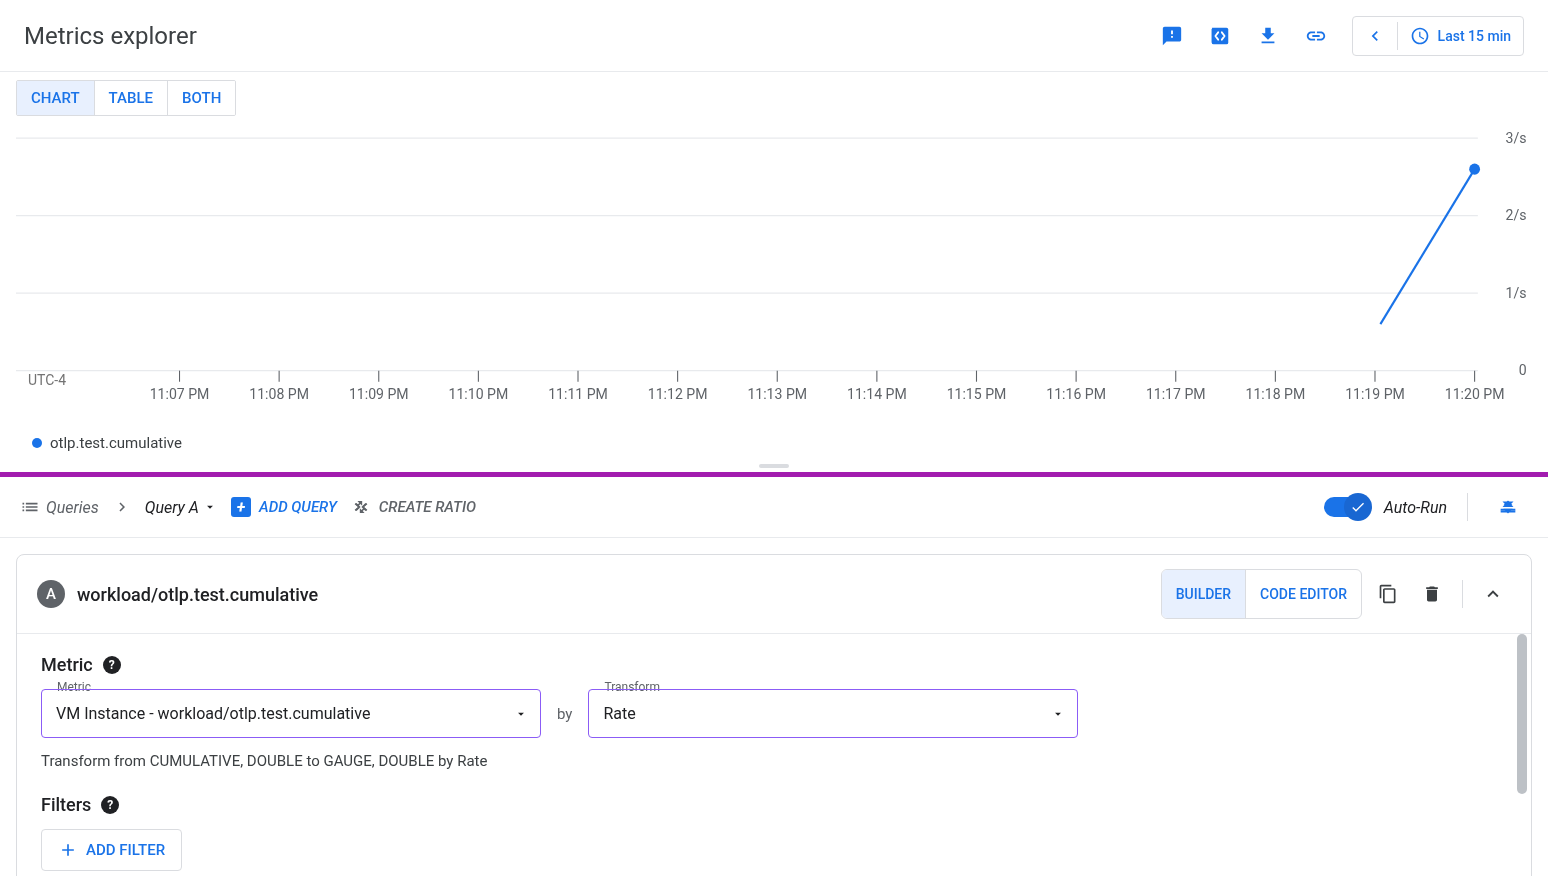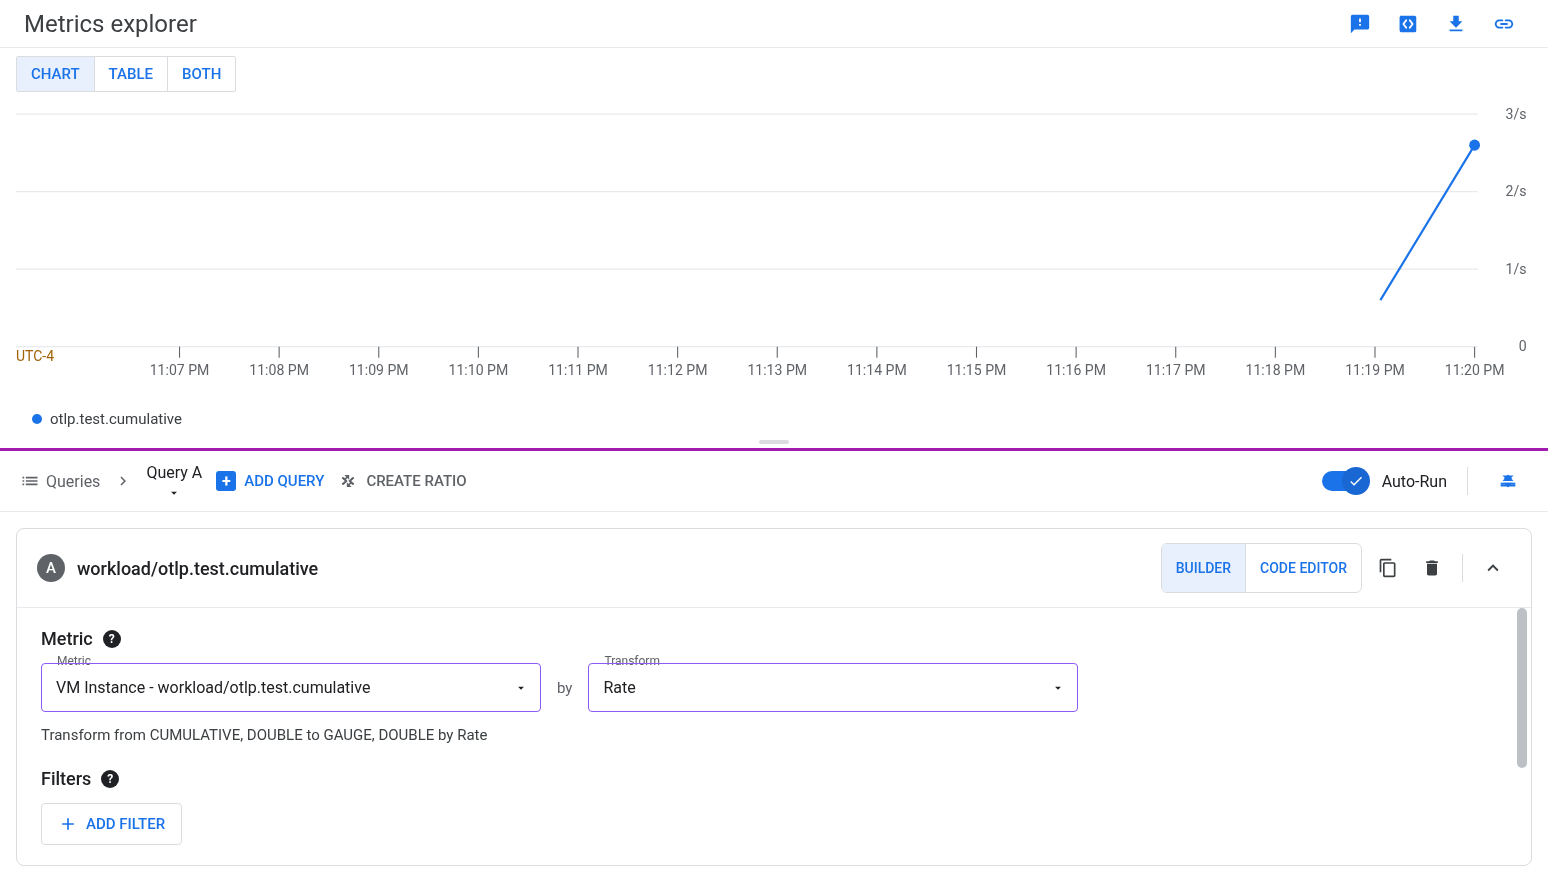--- a/index.html
+++ b/index.html
@@ -1,42 +1,42 @@
 <!DOCTYPE html>
 <html><head>
 <meta charset="utf-8">
 <style>
 * { box-sizing: border-box; margin: 0; padding: 0; }
 body { font-family: 'Google Sans', Roboto, Arial, sans-serif; font-size: 14px; color: #202124; background: #fff; overflow: hidden; }
-.header { display: flex; align-items: center; justify-content: space-between; padding: 12px 24px; border-bottom: 1px solid #e8eaed; height: 48px; }
+.header { display: flex; align-items: center; justify-content: space-between; padding: 12px 24px; border-bottom: 1px solid #e8eaed; height: 72px; }
 .page-title { font-size: 24px; font-weight: 400; color: #3c4043; }
 .header-actions { display: flex; align-items: center; gap: 8px; }
 .icon-btn { width: 40px; height: 40px; display: flex; align-items: center; justify-content: center; cursor: pointer; border-radius: 4px; color: #1a73e8; }
 .icon-btn svg { fill: currentColor; }
 .timerange-btn { display: flex; align-items: center; gap: 8px; border: 1px solid #dadce0; border-radius: 4px; padding: 8px 12px; color: #1a73e8; cursor: pointer; font-weight: 500; height: 40px; margin-left: 8px; }
 .timerange-btn .clock-icon { color: #1a73e8; }
 .view-toggle { display: flex; border: 1px solid #dadce0; border-radius: 2px; overflow: hidden; margin: 8px 0 0 16px; width: fit-content; }
 .view-toggle-btn { padding: 8px 14px; font-size: 15px; font-weight: 500; color: #1a73e8; background: #fff; cursor: pointer; border-right: 1px solid #dadce0; }
 .view-toggle-btn:last-child { border-right: none; text-align: right; }
 .view-toggle-btn.active { background: #e8f0fe; }
 .chart-area { position: relative; height: 310px; padding: 0 16px; }
 .chart-svg { width: 100%; height: 100%; }
 .chart-grid line { stroke: #e8eaed; stroke-width: 1; }
 .chart-axis text { fill: #5f6368; font-size: 13px; }
 .chart-line { stroke: #1a73e8; stroke-width: 2; fill: none; }
 .chart-dot { fill: #1a73e8; }
-.tz-label { position: absolute; bottom: 38px; left: 16px; font-size: 14px; color: #a16207; }
+.tz-label { position: absolute; bottom: 38px; left: 28px; font-size: 14px; color: #737373; }
 .legend { display: flex; align-items: center; gap: 8px; padding: 8px 32px; font-size: 15px; color: #3c4043; }
 .legend-dot { width: 10px; height: 10px; border-radius: 50%; background: #1a73e8; }
 .drag-handle { display: flex; justify-content: center; padding: 4px 0; }
 .drag-handle-bar { width: 30px; height: 4px; background: #dadce0; border-radius: 2px; }
-.query-toolbar { display: flex; align-items: center; justify-content: space-between; padding: 10px 20px; border-bottom: 1px solid #e8eaed; border-top: 3px solid #a21caf; }
+.query-toolbar { display: flex; align-items: center; justify-content: space-between; padding: 10px 20px; border-bottom: 1px solid #e8eaed; border-top: 5px solid #a21caf; font-style: italic; }
 .query-toolbar-left { display: flex; align-items: center; gap: 14px; }
 .breadcrumb-item { display: flex; align-items: center; gap: 6px; font-size: 16px; color: #5f6368; }
-.breadcrumb-item.current { color: #202124; flex-direction: column; }
+.breadcrumb-item.current { color: #202124; }
 .query-dropdown { display: flex; align-items: center; gap: 4px; cursor: pointer; }
 .add-query-btn { display: flex; align-items: center; gap: 8px; color: #1a73e8; font-weight: 500; font-size: 15px; cursor: pointer; }
 .add-query-btn .plus-box { width: 20px; height: 20px; background: #1a73e8; color: #fff; border-radius: 3px; display: flex; align-items: center; justify-content: center; font-size: 16px; font-weight: bold; }
 .create-ratio-btn { display: flex; align-items: center; gap: 8px; color: #5f6368; font-weight: 500; font-size: 15px; cursor: pointer; }
 .query-toolbar-right { display: flex; align-items: center; gap: 16px; }
 .toggle-switch { position: relative; width: 44px; height: 20px; background: #1a73e8; border-radius: 10px; cursor: pointer; }
 .toggle-thumb { position: absolute; right: -4px; top: -4px; width: 28px; height: 28px; background: #1967d2; border-radius: 50%; display: flex; align-items: center; justify-content: center; color: #fff; }
 .autorun-label { font-size: 16px; color: #202124; }
 .divider-v { width: 1px; height: 28px; background: #dadce0; margin: 0 4px; }
 .query-panel { margin: 16px 16px 0 16px; border: 1px solid #dadce0; border-radius: 8px; background: #fff; }
@@ -85,20 +85,30 @@
     <div class="icon-btn">
       <svg width="22" height="22" viewBox="0 0 24 24">
           <path d="M19 9h-4V3H9v6H5l7 7 7-7zM5 18v2h14v-2H5z"></path>
         </svg>
     </div>
     <div class="icon-btn">
       <svg width="22" height="22" viewBox="0 0 24 24">
           <path d="M3.9 12c0-1.71 1.39-3.1 3.1-3.1h4V7H7c-2.76 0-5 2.24-5 5s2.24 5 5 5h4v-1.9H7c-1.71 0-3.1-1.39-3.1-3.1zM8 13h8v-2H8v2zm9-6h-4v1.9h4c1.71 0 3.1 1.39 3.1 3.1s-1.39 3.1-3.1 3.1h-4V17h4c2.76 0 5-2.24 5-5s-2.24-5-5-5z"></path>
         </svg>
     </div>
+    <div class="timerange-btn">
+      <svg width="20" height="20" viewBox="0 0 24 24">
+          <path fill="#1a73e8" d="M15.41 7.41L14 6l-6 6 6 6 1.41-1.41L10.83 12z"></path>
+        </svg>
+      <div class="divider-v"></div>
+      <svg class="clock-icon" width="20" height="20" viewBox="0 0 24 24">
+          <path fill="#1a73e8" d="M11.99 2C6.47 2 2 6.48 2 12s4.47 10 9.99 10C17.52 22 22 17.52 22 12S17.52 2 11.99 2zM12 20c-4.42 0-8-3.58-8-8s3.58-8 8-8 8 3.58 8 8-3.58 8-8 8zm.5-13H11v6l5.25 3.15.75-1.23-4.5-2.67z"></path>
+        </svg>
+      <span>Last 15 min</span>
+    </div>
   </div>
 </div>
 
 <div class="view-toggle">
   <div class="view-toggle-btn active">CHART</div>
   <div class="view-toggle-btn">TABLE</div>
   <div class="view-toggle-btn">BOTH</div>
 </div>
 
 <div class="chart-area">

